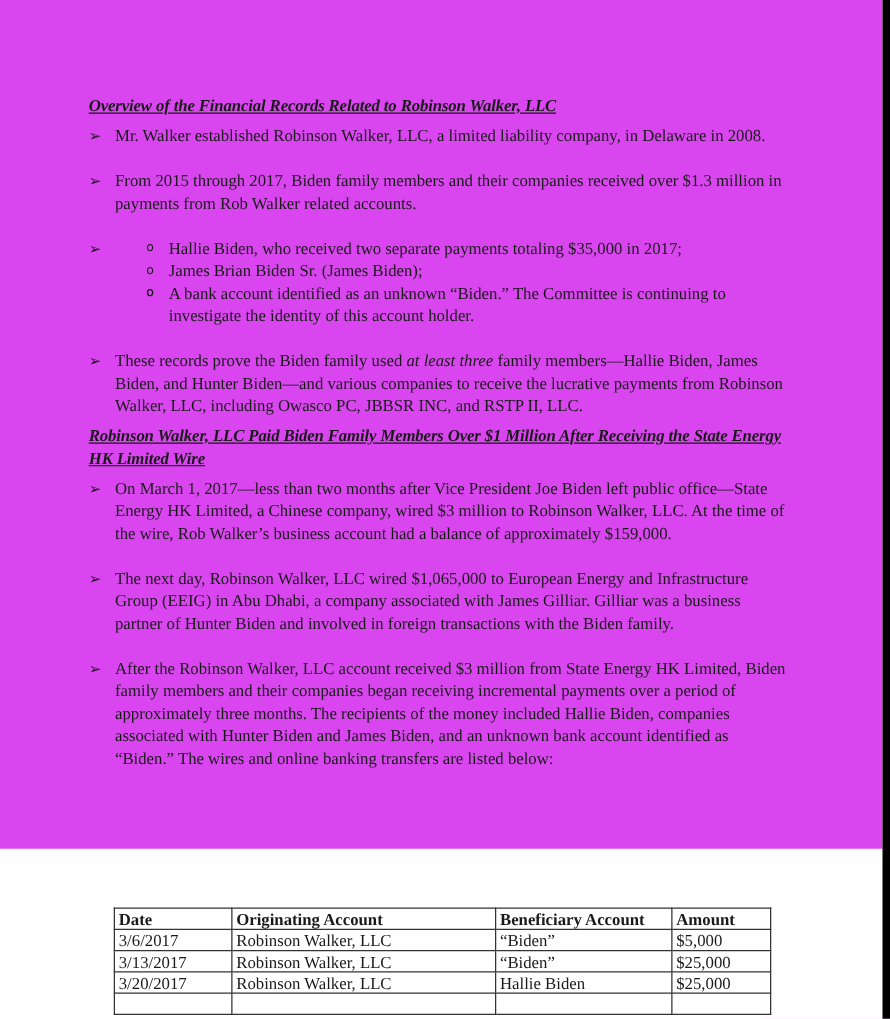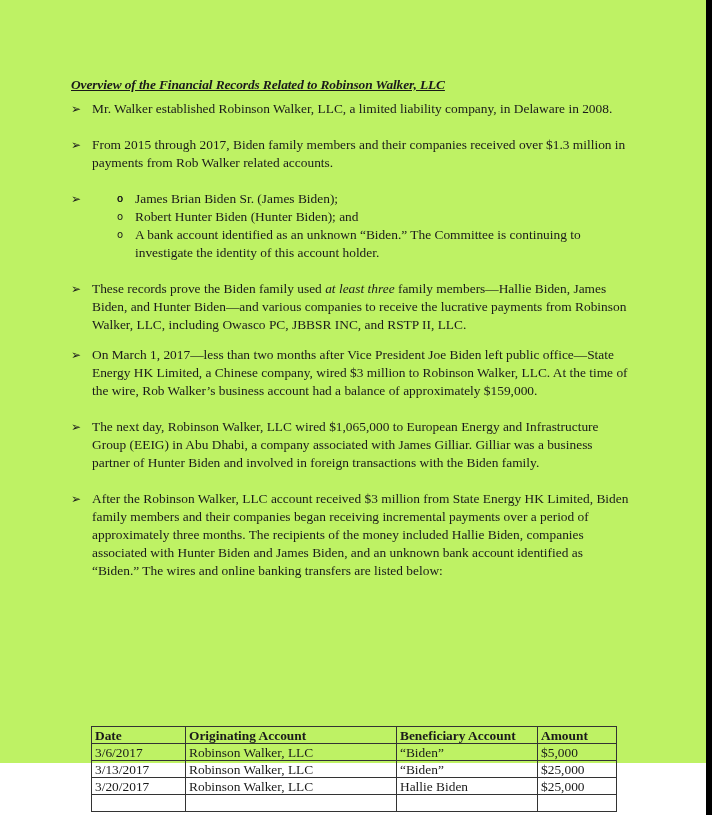--- a/index.html
+++ b/index.html
@@ -12,22 +12,22 @@
     height: 815px;
     overflow: hidden;
     position: relative;
     font-family: "Liberation Serif", "DejaVu Serif", serif;
     color: #1a1a1a;
   }
   .page {
     position: absolute;
     left: 0; top: 0;
     width: 706px;
-    height: 763px;
-    background: #bef264;
+    height: 679px;
+    background: #d946ef;
   }
   .edge {
     position: absolute;
     right: 0; top: 0;
     width: 6px;
     height: 815px;
     background: #000000;
   }
   .content {
     position: absolute;
@@ -116,41 +116,42 @@
       <span class="arrow">➢</span>
       <span>From 2015 through 2017, Biden family members and their companies received over $1.3 million in payments from Rob Walker related accounts.</span>
     </p>
     <div class="gap"></div>
 
     <p class="bullet">
       <span class="arrow">➢</span>
     </p>
     <p class="sub">
       <span class="circ">o</span>
+      <span>Hallie Biden, who received two separate payments totaling $35,000 in 2017;</span>
     </p>
     <p class="sub">
       <span class="circ">o</span>
       <span>James Brian Biden Sr. (James Biden);</span>
     </p>
     <p class="sub">
       <span class="circ">o</span>
-      <span>Robert Hunter Biden (Hunter Biden); and</span>
     </p>
     <p class="sub">
       <span class="circ">o</span>
       <span>A bank account identified as an unknown “Biden.”  The Committee is continuing to investigate the identity of this account holder.</span>
     </p>
     <div class="gap"></div>
 
     <p class="bullet">
       <span class="arrow">➢</span>
       <span>These records prove the Biden family used </span><em>at least three</em><span> family members—Hallie Biden, James Biden, and Hunter Biden—and various companies to receive the lucrative payments from Robinson Walker, LLC, including Owasco PC, JBBSR INC, and RSTP II, LLC.</span>
     </p>
     <div class="gap-sm"></div>
 
+    <p class="heading">Robinson Walker, LLC Paid Biden Family Members Over $1 Million After Receiving the State Energy HK Limited Wire</p>
     <div class="gap-sm"></div>
 
     <p class="bullet">
       <span class="arrow">➢</span>
       <span>On March 1, 2017—less than two months after Vice President Joe Biden left public office—State Energy HK Limited, a Chinese company, wired $3 million to Robinson Walker, LLC. At the time of the wire, Rob Walker’s business account had a balance of approximately $159,000.</span>
     </p>
     <div class="gap"></div>
 
     <p class="bullet">
       <span class="arrow">➢</span>

